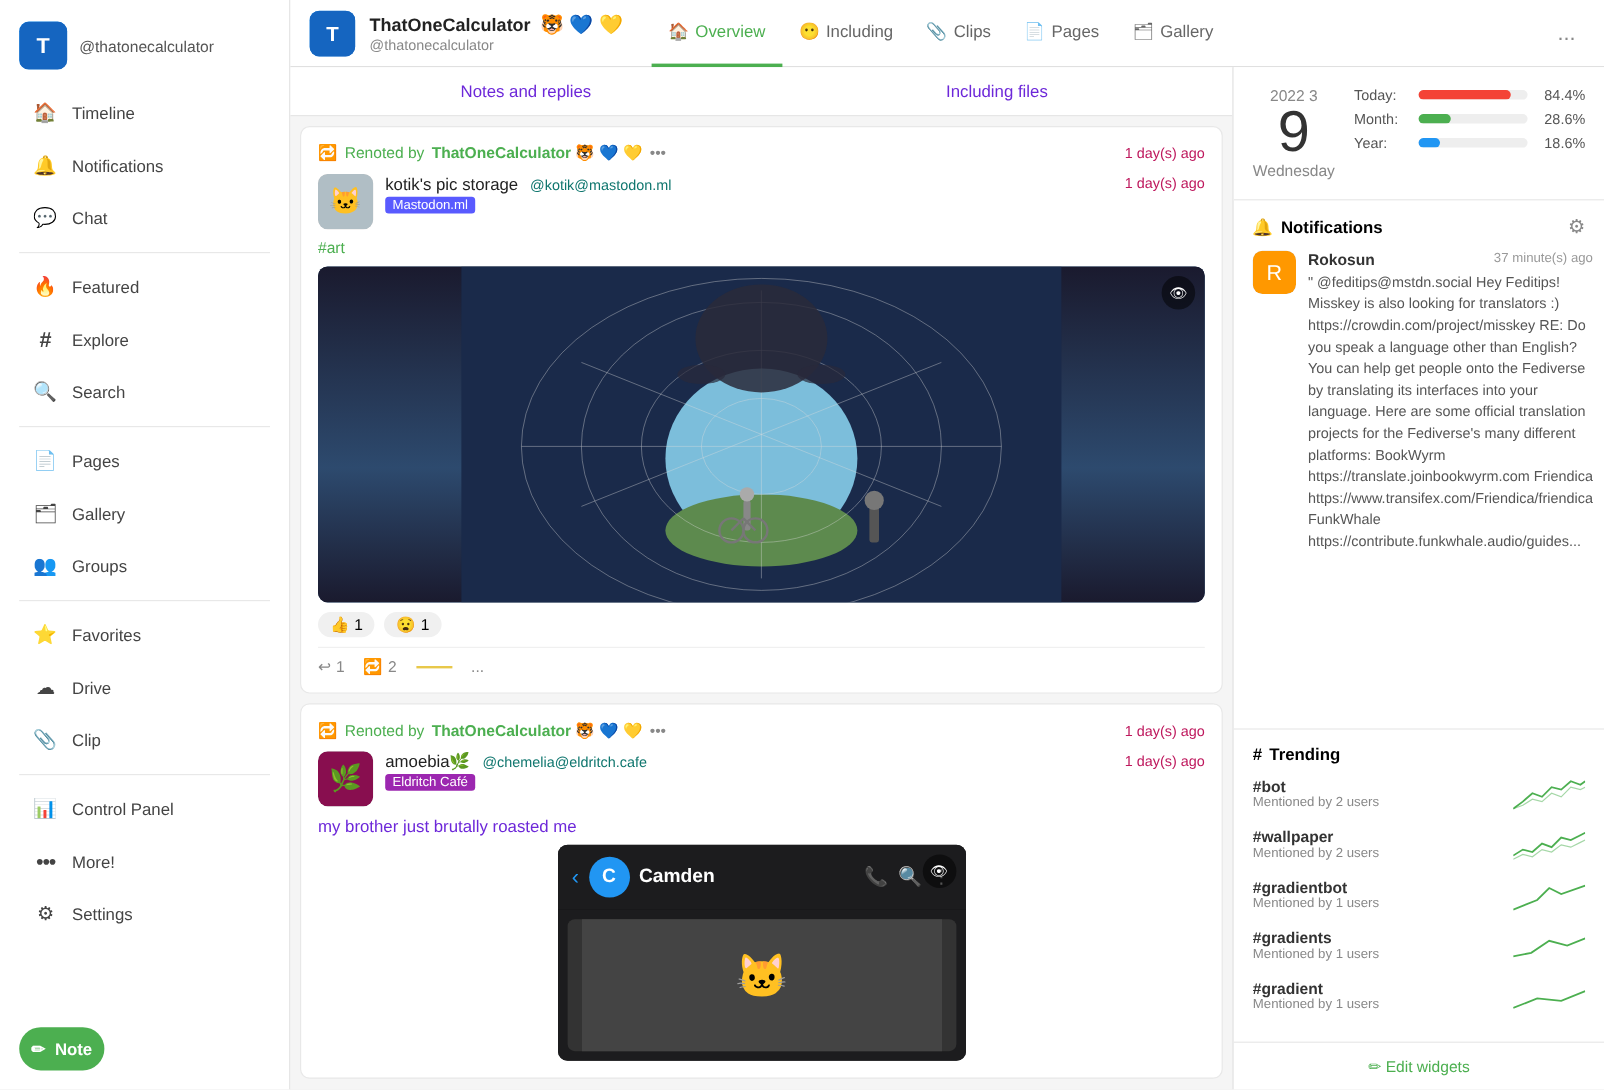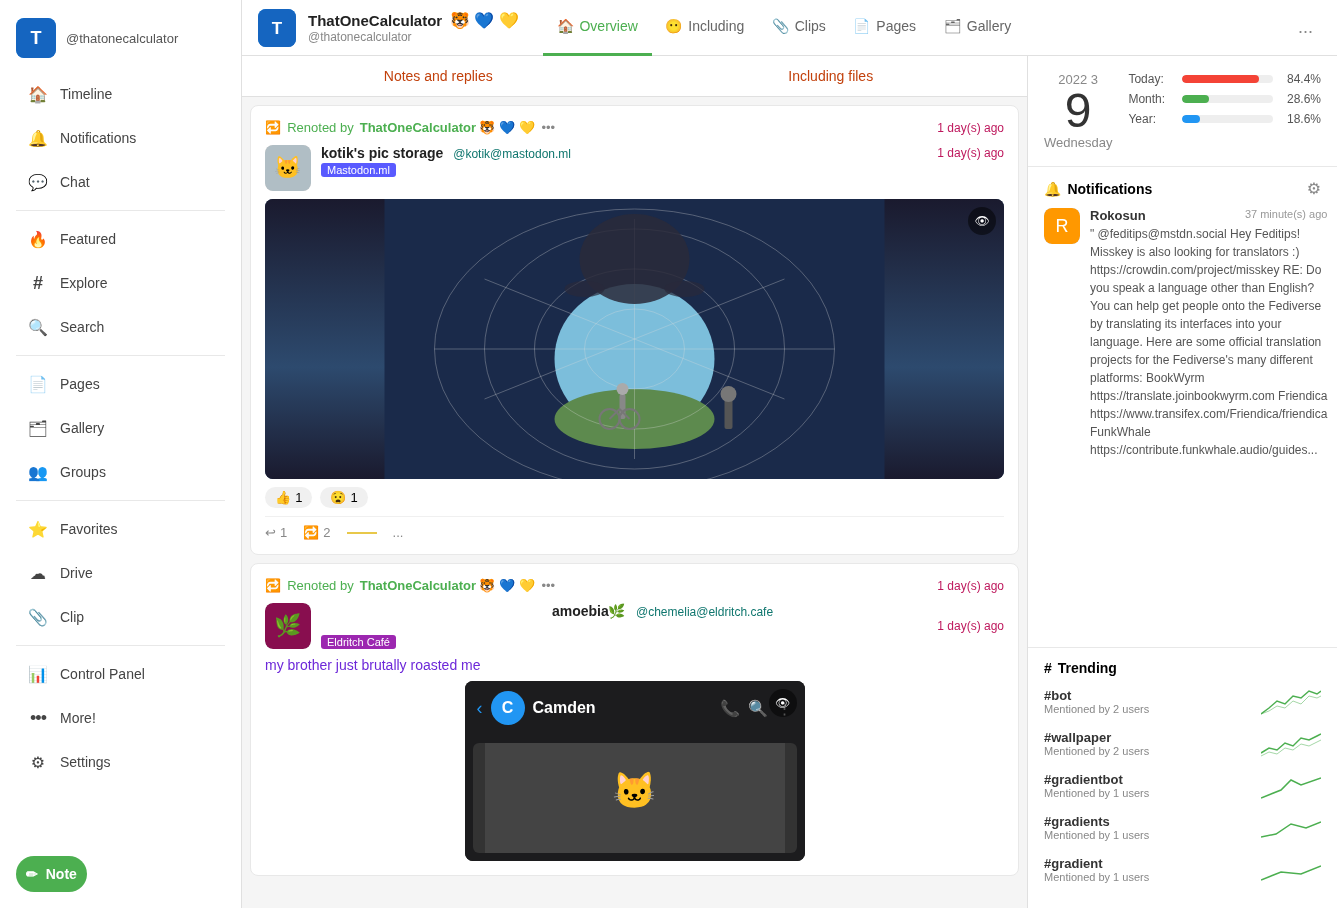--- a/index.html
+++ b/index.html
@@ -21,34 +21,34 @@
     .profile-bar-name { font-weight: 700; font-size: 15px; color: #222; }
     .profile-bar-handle { font-size: 12px; color: #888; }
     .profile-bar-badges { font-size: 16px; margin-left: 4px; }
     .profile-bar-nav { display: flex; align-items: center; margin-left: 20px; gap: 0; }
     .profile-bar-nav-item { padding: 8px 14px; color: #666; cursor: pointer; font-size: 14px; display: flex; align-items: center; gap: 5px; border-bottom: 3px solid transparent; height: 56px; }
     .profile-bar-nav-item.active { color: #4caf50; border-bottom-color: #4caf50; }
     .profile-bar-more { margin-left: auto; color: #888; cursor: pointer; font-size: 18px; padding: 8px; }
 
     
     .content-tabs { display: flex; background: #fff; border-bottom: 1px solid #e0e0e0; flex-shrink: 0; }
-    .content-tab { flex: 1; text-align: center; padding: 12px; cursor: pointer; font-size: 14px; color: #c2410c; }
+    .content-tab { flex: 1; text-align: center; padding: 12px; cursor: pointer; font-size: 14px; color: #6d28d9; }
     .content-tab.active { background: #f5f9f0; color: #4caf50; font-weight: 500; border-bottom: 2px solid #4caf50; }
 
     
     .feed { flex: 1; overflow-y: auto; background: #f5f5f5; }
     .post-card { background: #fff; margin: 8px; border-radius: 8px; padding: 14px; border: 1px solid #e8e8e8; }
     .post-repost-line { display: flex; align-items: center; gap: 6px; font-size: 13px; color: #4caf50; margin-bottom: 10px; }
     .post-repost-by { font-weight: 700; }
     .post-meta-time { margin-left: auto; color: #be185d; font-size: 12px; }
     .post-more-btn { color: #888; cursor: pointer; margin-right: 8px; }
     .post-author { display: flex; align-items: flex-start; gap: 10px; margin-bottom: 8px; }
     .post-author-avatar { width: 46px; height: 46px; border-radius: 8px; flex-shrink: 0; overflow: hidden; background: #ccc; }
     .post-author-info { flex: 1; }
-    .post-author-name { font-weight: 700; font-size: 14px; color: #222; }
+    .post-author-name { font-weight: 400; font-size: 14px; color: #222; }
     .post-author-handle { font-size: 12px; color: #0f766e; }
     .post-author-server { display: inline-block; background: #666; color: #fff; font-size: 11px; padding: 1px 6px; border-radius: 3px; margin-top: 2px; }
     .post-author-server.mastodon { background: #595aff; }
     .post-author-server.eldritch { background: #9c27b0; }
     .post-tag { color: #4caf50; font-size: 13px; margin-bottom: 8px; }
     .post-reactions { display: flex; gap: 8px; margin: 8px 0; }
     .reaction-pill { display: flex; align-items: center; gap: 4px; background: #f0f0f0; border-radius: 12px; padding: 3px 10px; font-size: 13px; cursor: pointer; }
     .post-actions { display: flex; align-items: center; gap: 16px; padding-top: 8px; border-top: 1px solid #f0f0f0; color: #888; font-size: 13px; }
     .post-action { display: flex; align-items: center; gap: 4px; cursor: pointer; color: #888; }
     .post-action-divider { flex: 1; }
@@ -293,20 +293,21 @@
                   <span class="post-author-handle" style="margin-left:6px;">@kotik@mastodon.ml</span>
                 </div>
                 <span class="post-meta-time">1 day(s) ago</span>
               </div>
               <div>
                 <span class="post-author-server mastodon">Mastodon.ml</span>
               </div>
             </div>
           </div>
 
+          <div class="post-tag">#art</div>
 
           <div style="position:relative;">
             <div class="artwork">
               <div class="artwork-spider"></div>
 
               <svg viewBox="0 0 500 280" style="position:absolute;top:0;left:0;width:100%;height:100%;">
 
                 <rect width="500" height="280" fill="#1a2a4a"></rect>
 
                 <ellipse cx="250" cy="160" rx="80" ry="75" fill="#87CEEB" opacity="0.9"></ellipse>
@@ -383,21 +384,21 @@
           </div>
 
           <div class="post-author">
             <div class="post-author-avatar">
               <svg viewBox="0 0 46 46" width="46" height="46">
                   <rect width="46" height="46" rx="8" fill="#880e4f"></rect>
                   <text x="23" y="30" text-anchor="middle" fill="white" font-size="22">🌿</text>
                 </svg>
             </div>
             <div class="post-author-info">
-              <div style="display:flex;align-items:center;justify-content:space-between;flex-direction:column;">
+              <div style="display:flex;align-items:center;justify-content:space-between;">
                 <div>
                   <span class="post-author-name">amoebia🌿</span>
                   <span class="post-author-handle" style="margin-left:6px;">@chemelia@eldritch.cafe</span>
                 </div>
                 <span class="post-meta-time">1 day(s) ago</span>
               </div>
               <div>
                 <span class="post-author-server eldritch">Eldritch Café</span>
               </div>
             </div>
@@ -550,16 +551,17 @@
             <div class="trending-tag">#gradient</div>
             <div class="trending-sub">Mentioned by 1 users</div>
           </div>
           <svg class="mini-chart" viewBox="0 0 60 30">
             <polyline points="0,26 20,18 40,20 60,12" fill="none" stroke="#4caf50" stroke-width="1.5"></polyline>
           </svg>
         </div>
 
       </div>
 
+      <div class="edit-widgets">✏ Edit widgets</div>
 
     </div>
   </div>
 </div>
 
 </body></html>

